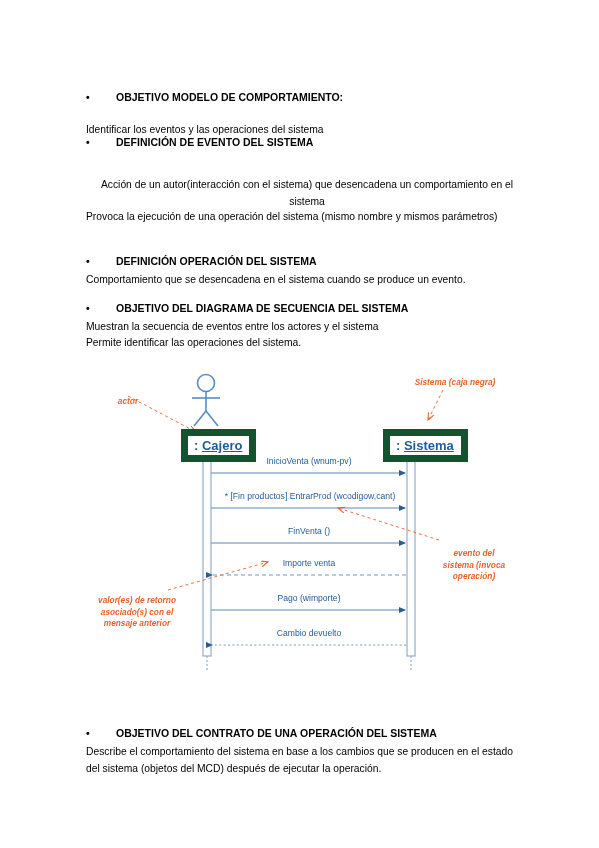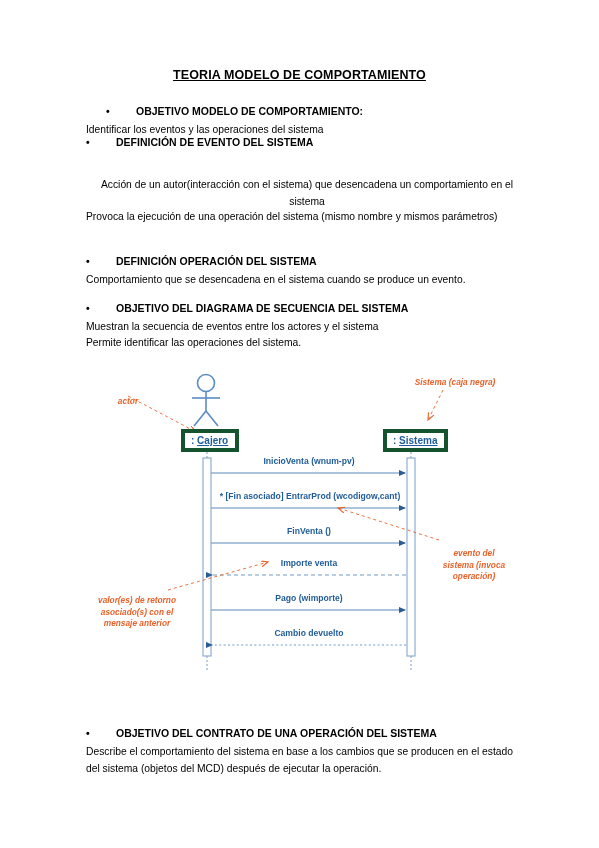--- a/index.html
+++ b/index.html
@@ -73,45 +73,44 @@
     font-size: 8.3px;
     font-weight: bold;
     font-style: italic;
     line-height: 11.5px;
     text-align: center;
   }
   .msg-label {
     position: absolute;
     color: #1F5C99;
     font-size: 8.6px;
-    font-weight: bold;
+    font-weight: normal;
     text-align: center;
     white-space: nowrap;
   }
   .lifeline-label {
     position: absolute;
     color: #1F5C99;
-    font-size: 10px;
+    font-size: 13px;
     font-weight: bold;
     white-space: nowrap;
-    border: 4px solid #14532d;
+    border: 7px solid #14532d;
     background: #FFFFFF;
     padding: 2px 7px 2px 6px;
     box-sizing: border-box;
   }
   .lifeline-label .uline { text-decoration: underline; }
 </style>
 </head>
 <body>
 
 <div class="page">
 
-  <div class="doc-title">TEORIA MODELO DE COMPORTAMIENTO</div>
-
-  <div class="bullet-line" style="top:105px;margin-left:20px;">
+
+  <div class="bullet-line" style="top:91px;">
     <span class="dot">•</span><span>OBJETIVO MODELO DE COMPORTAMIENTO:</span>
   </div>
   <div class="para" style="top:122px;">Identificar los eventos y las operaciones del sistema</div>
 
   <div class="bullet-line" style="top:136px;">
     <span class="dot">•</span><span>DEFINICIÓN DE EVENTO DEL SISTEMA</span>
   </div>
   <div class="para" style="top:177px;text-align:center;">Acción de un autor(interacción con el sistema) que desencadena un comportamiento en el sistema</div>
   <div class="para" style="top:209px;">Provoca la ejecución de una operación del sistema (mismo nombre y mismos parámetros)</div>
 
@@ -177,21 +176,21 @@
     </svg>
 
     <div class="lifeline-label" style="left:181px; top:69px;">
       <span>: </span><span class="uline">Cajero</span>
     </div>
     <div class="lifeline-label" style="left:383px; top:69px;">
       <span>: </span><span class="uline">Sistema</span>
     </div>
 
     <div class="msg-label" style="left:209px; top:96px; width:200px;">InicioVenta (wnum-pv)</div>
-    <div class="msg-label" style="left:195px; top:131px; width:230px;">* [Fin asociado] EntrarProd (wcodigow,cant)</div>
+    <div class="msg-label" style="left:195px; top:131px; width:230px;">* [Fin productos] EntrarProd (wcodigow,cant)</div>
     <div class="msg-label" style="left:209px; top:166px; width:200px;">FinVenta ()</div>
     <div class="msg-label" style="left:209px; top:198px; width:200px;">Importe venta</div>
     <div class="msg-label" style="left:209px; top:233px; width:200px;">Pago  (wimporte)</div>
     <div class="msg-label" style="left:209px; top:268px; width:200px;">Cambio devuelto</div>
 
     <div class="ann-orange" style="left:100px; top:36px; width:56px;">actor</div>
 
     <div class="ann-orange" style="left:390px; top:17px; width:130px;">Sistema (caja negra)</div>
 
     <div class="ann-orange" style="left:83px; top:235px; width:108px;">

